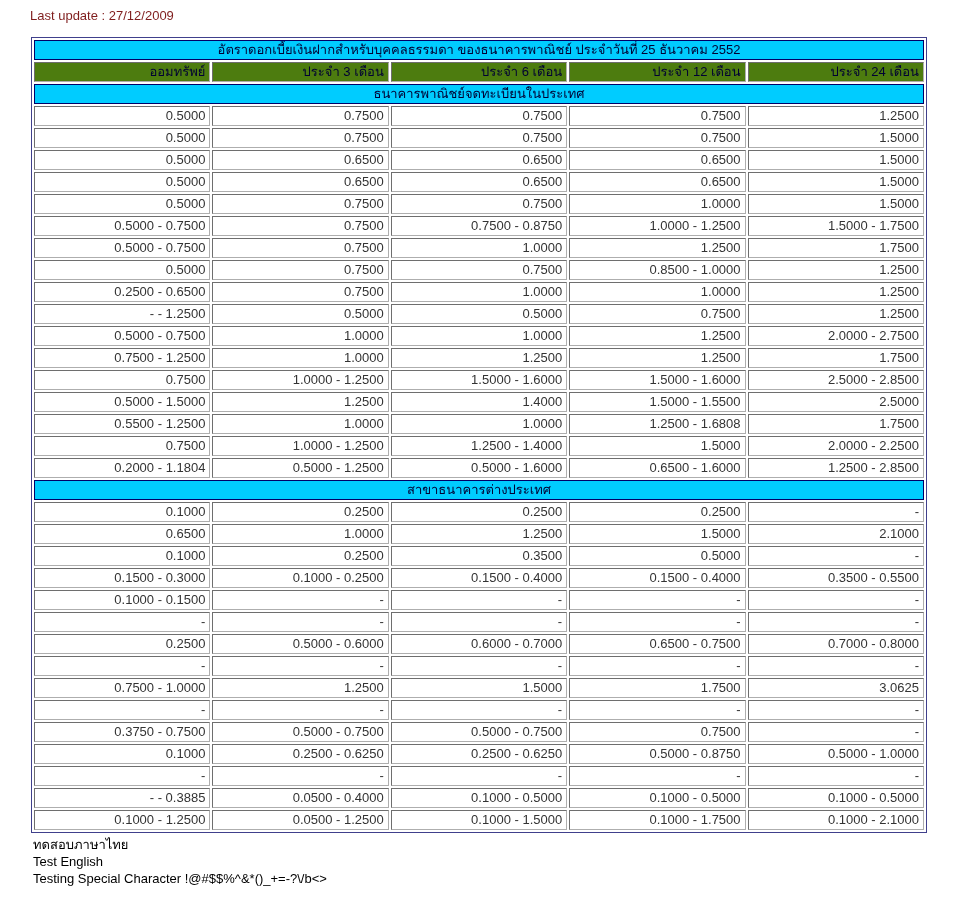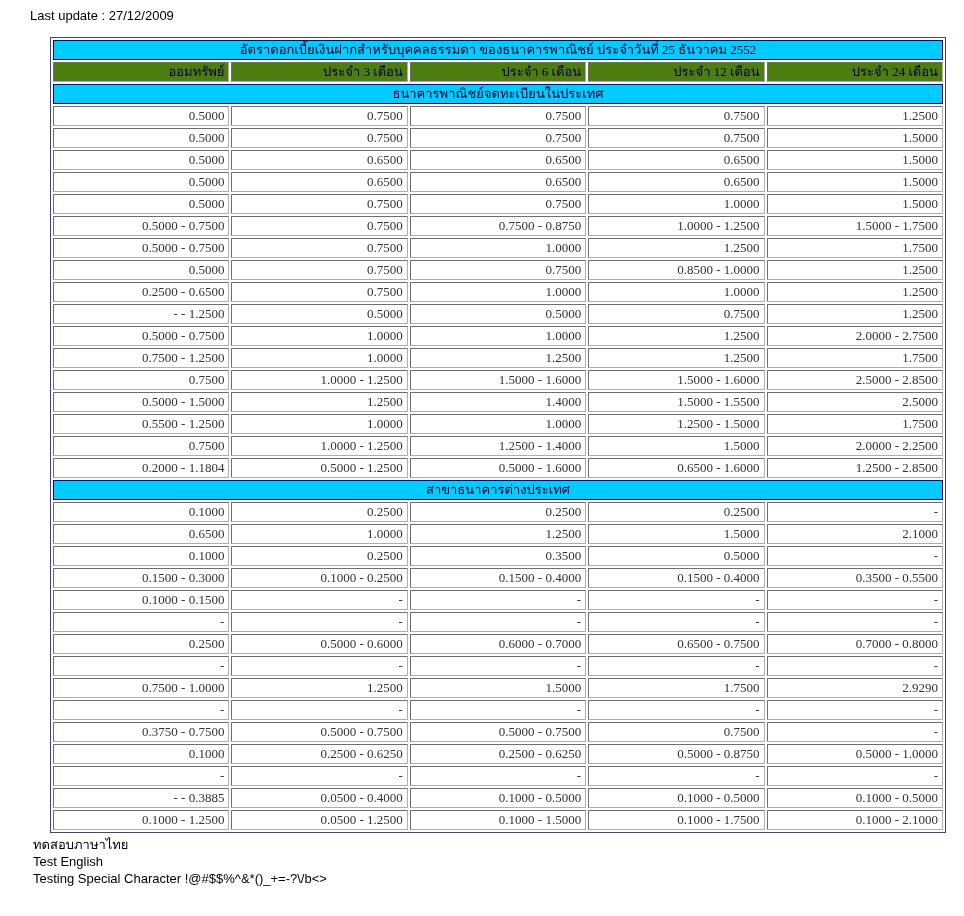--- a/index.html
+++ b/index.html
@@ -8,31 +8,30 @@
     background: #ffffff;
     width: 964px; height: 916px;
     font-family: "Liberation Sans", "DejaVu Sans", sans-serif;
     font-size: 13px;
     color: #000000;
     overflow: hidden;
   }
   .page { padding: 8px 0 0 30px; }
   .last-update {
     margin: 0 8px 14px 0;
-    color: #000000;
+    color: #7f1d1d;
   }
   table.rates-table {
     border-collapse: separate;
     border-spacing: 2px;
     width: 896px;
-    margin-left: 20px;
+    margin-left: 1px;
     background: #ffffff;
     border: 1px solid #40408c;
     table-layout: fixed;
-    font-family: Liberation Serif, serif;
   }
   td {
     height: 18px;
     padding: 1px 4px;
     font-size: 13px;
     line-height: 16px;
     white-space: nowrap;
     overflow: hidden;
   }
   td.hdr {
@@ -185,21 +184,21 @@
           <td class="data-cell">0.5000 - 1.5000</td>
           <td class="data-cell">1.2500</td>
           <td class="data-cell">1.4000</td>
           <td class="data-cell">1.5000 - 1.5500</td>
           <td class="data-cell">2.5000</td>
         </tr>
         <tr>
           <td class="data-cell">0.5500 - 1.2500</td>
           <td class="data-cell">1.0000</td>
           <td class="data-cell">1.0000</td>
-          <td class="data-cell">1.2500 - 1.5000</td>
+          <td class="data-cell">1.2500 - 1.6808</td>
           <td class="data-cell">1.7500</td>
         </tr>
         <tr>
           <td class="data-cell">0.7500</td>
           <td class="data-cell">1.0000 - 1.2500</td>
           <td class="data-cell">1.2500 - 1.4000</td>
           <td class="data-cell">1.5000</td>
           <td class="data-cell">2.0000 - 2.2500</td>
         </tr>
         <tr>
@@ -266,21 +265,21 @@
           <td class="data-cell">-</td>
           <td class="data-cell">-</td>
           <td class="data-cell">-</td>
           <td class="data-cell">-</td>
         </tr>
         <tr>
           <td class="data-cell">0.7500 - 1.0000</td>
           <td class="data-cell">1.2500</td>
           <td class="data-cell">1.5000</td>
           <td class="data-cell">1.7500</td>
-          <td class="data-cell">2.9290</td>
+          <td class="data-cell">3.0625</td>
         </tr>
         <tr>
           <td class="data-cell">-</td>
           <td class="data-cell">-</td>
           <td class="data-cell">-</td>
           <td class="data-cell">-</td>
           <td class="data-cell">-</td>
         </tr>
         <tr>
           <td class="data-cell">0.3750 - 0.7500</td>

